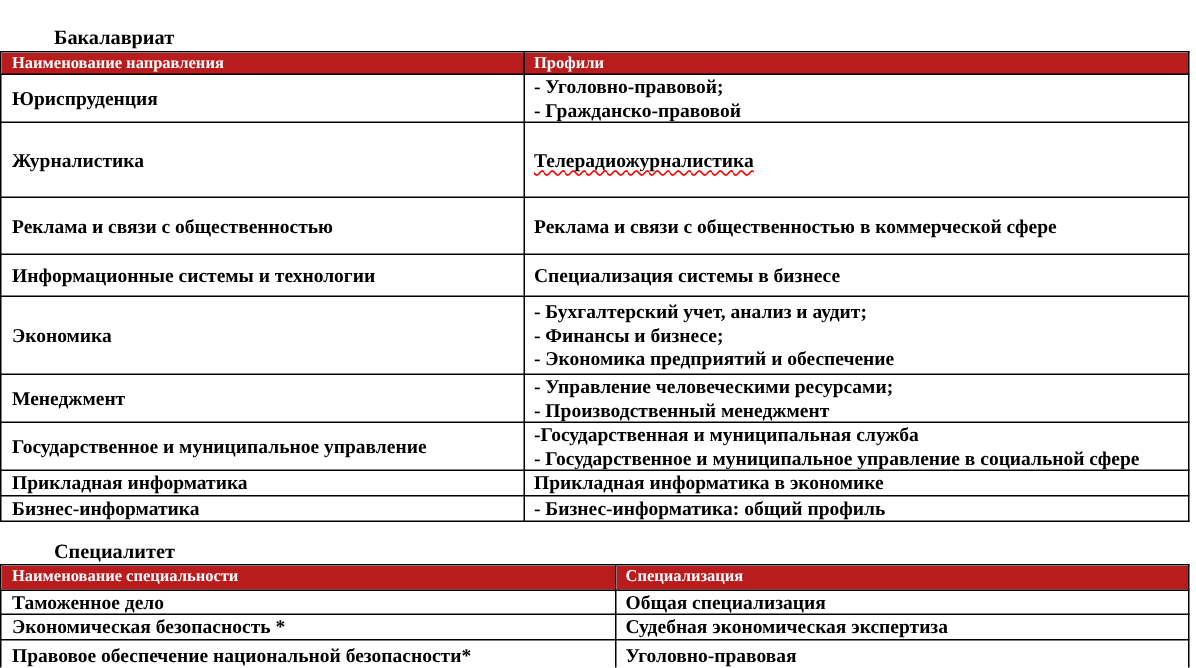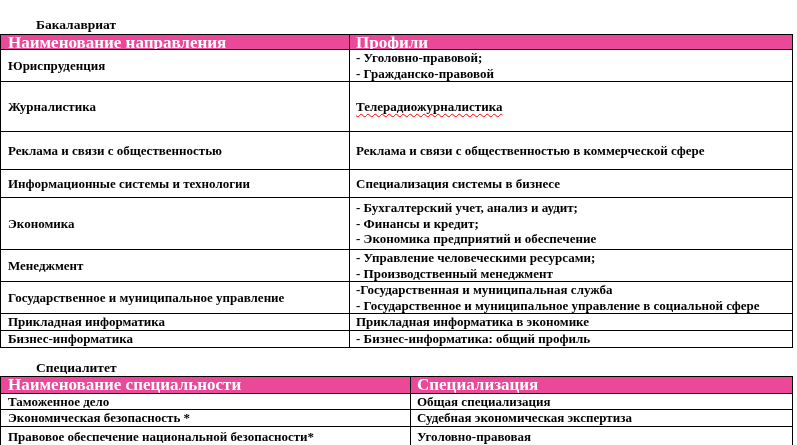--- a/index.html
+++ b/index.html
@@ -30,25 +30,25 @@
   td, th {
     border: 1px solid #000000;
     padding: 0 4px 0 7px;
     vertical-align: middle;
     text-align: left;
     line-height: 15.5px;
     font-weight: bold;
     overflow: hidden;
   }
   th {
-    background: #ec4899;
+    background: #b91c1c;
     color: #ffffff;
     height: 15px;
     line-height: 13px;
-    font-size: 17px;
+    font-size: 11px;
     margin-left: 36px;
   }
   td.col2, th.col2 { padding-left: 6px; }
 
   .t1 .col1 { width: 349px; }
   .t1 .col2 { width: 443px; }
   .t2 .col1 { width: 410px; }
   .t2 .col2 { width: 382px; }
 
   .line { white-space: nowrap; }
@@ -110,21 +110,21 @@
       <td class="col1">Информационные системы и технологии</td>
       <td class="col2">
         <div class="line">Специализация системы в бизнесе</div>
       </td>
     </tr>
 
     <tr style="height:52px">
       <td class="col1">Экономика</td>
       <td class="col2">
         <div class="line">- Бухгалтерский учет, анализ и аудит;</div>
-        <div class="line">- Финансы и кредит;</div>
+        <div class="line">- Финансы и бизнесе;</div>
         <div class="line">- Экономика предприятий и обеспечение</div>
       </td>
     </tr>
 
     <tr style="height:30px">
       <td class="col1">Менеджмент</td>
       <td class="col2">
         <div class="line">- Управление человеческими ресурсами;</div>
         <div class="line">- Производственный менеджмент</div>
       </td>

